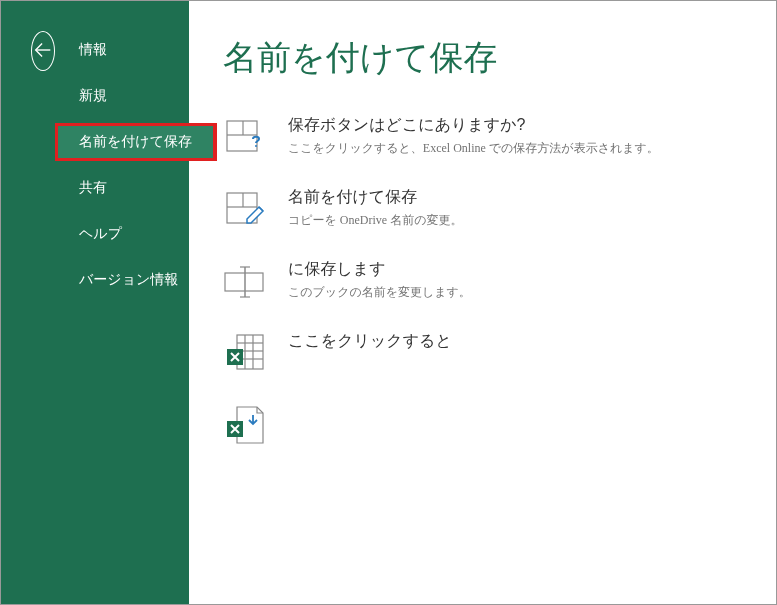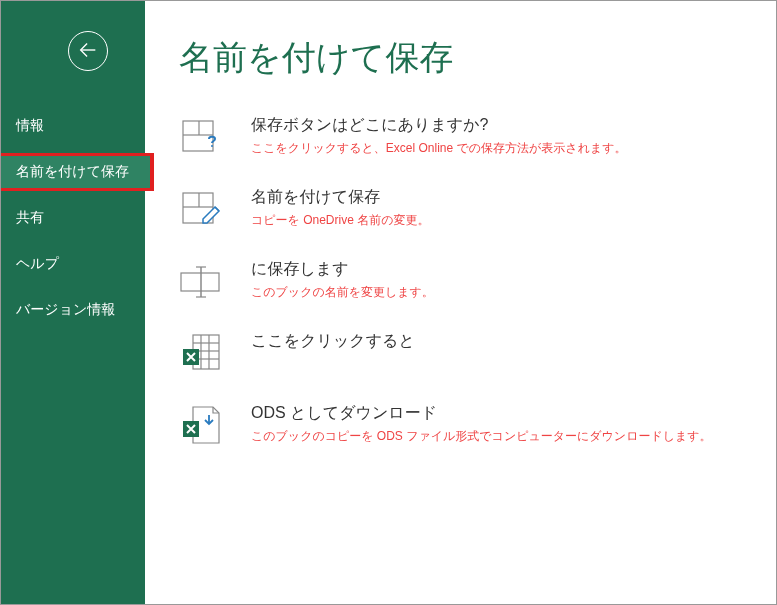--- a/index.html
+++ b/index.html
@@ -8,27 +8,26 @@
     font-size: 13px;
     color: #444;
     background: #fff;
     width: 777px;
     height: 605px;
     border: 1px solid #999;
     display: flex;
     overflow: hidden;
   }
   .sidebar {
-    width: 144px;
+    width: 188px;
     background: #1e6f50;
     color: #fff;
     display: flex;
-    flex-direction: column;
+    flex-direction: row;
     padding-top: 30px;
-    align-items: center;
   }
   .back-arrow {
     width: 40px;
     height: 40px;
     border: 1.5px solid #fff;
     border-radius: 50%;
     margin: 0 0 36px 30px;
     display: flex;
     align-items: center;
     justify-content: center;
@@ -56,56 +55,58 @@
   }
   .page-title {
     font-size: 34px;
     font-weight: 400;
     color: #1e6f50;
     margin-bottom: 34px;
   }
   .option {
     display: flex;
     align-items: flex-start;
-    gap: 28px;
+    gap: 21px;
     margin-bottom: 28px;
     cursor: pointer;
   }
   .option .icon-box {
     width: 44px;
     height: 44px;
     flex: 0 0 44px;
     display: flex;
     align-items: center;
     justify-content: center;
   }
   .opt-title {
     font-size: 16px;
     color: #333;
     margin-bottom: 4px;
   }
   .opt-desc {
     font-size: 12px;
-    color: #ef4444;
+    color: #737373;
+    font-family: Liberation Serif, serif;
   }
 </style>
 </head>
 <body>
 
 <div class="sidebar">
   <div class="back-arrow">
     <span>
       <svg width="22" height="22" viewBox="0 0 24 24" fill="none" stroke-width="1.5">
         <line x1="20" y1="12" x2="5" y2="12"></line>
         <polyline points="11 5 4 12 11 19"></polyline>
       </svg>
     </span>
   </div>
   <ul class="menu">
     <li>情報</li>
+    <li>新規</li>
     <li class="active">名前を付けて保存</li>
     <li>共有</li>
     <li>ヘルプ</li>
     <li>バージョン情報</li>
   </ul>
 </div>
 
 <div class="main">
   <h1 class="page-title">名前を付けて保存</h1>
 
@@ -177,19 +178,15 @@
   <div class="option">
     <div class="icon-box">
       <svg width="44" height="44" viewBox="0 0 44 44" fill="none" stroke="#888" stroke-width="1.2">
         <path d="M14 4 H34 L40 10 V40 H14 Z"></path>
         <path d="M34 4 V10 H40"></path>
         <rect x="4" y="18" width="16" height="16" fill="#1e6f50" stroke="none"></rect>
         <path d="M8 22 L16 30 M16 22 L8 30" stroke="#fff" stroke-width="2"></path>
         <path d="M30 12 V20 M26 17 L30 21 L34 17" stroke="#2a7bbf" stroke-width="1.8"></path>
       </svg>
     </div>
-    <div class="text">
-      <div class="opt-title">ODS としてダウンロード</div>
-      <div class="opt-desc">このブックのコピーを ODS ファイル形式でコンピューターにダウンロードします。</div>
-    </div>
   </div>
 
 </div>
 
 </body></html>

